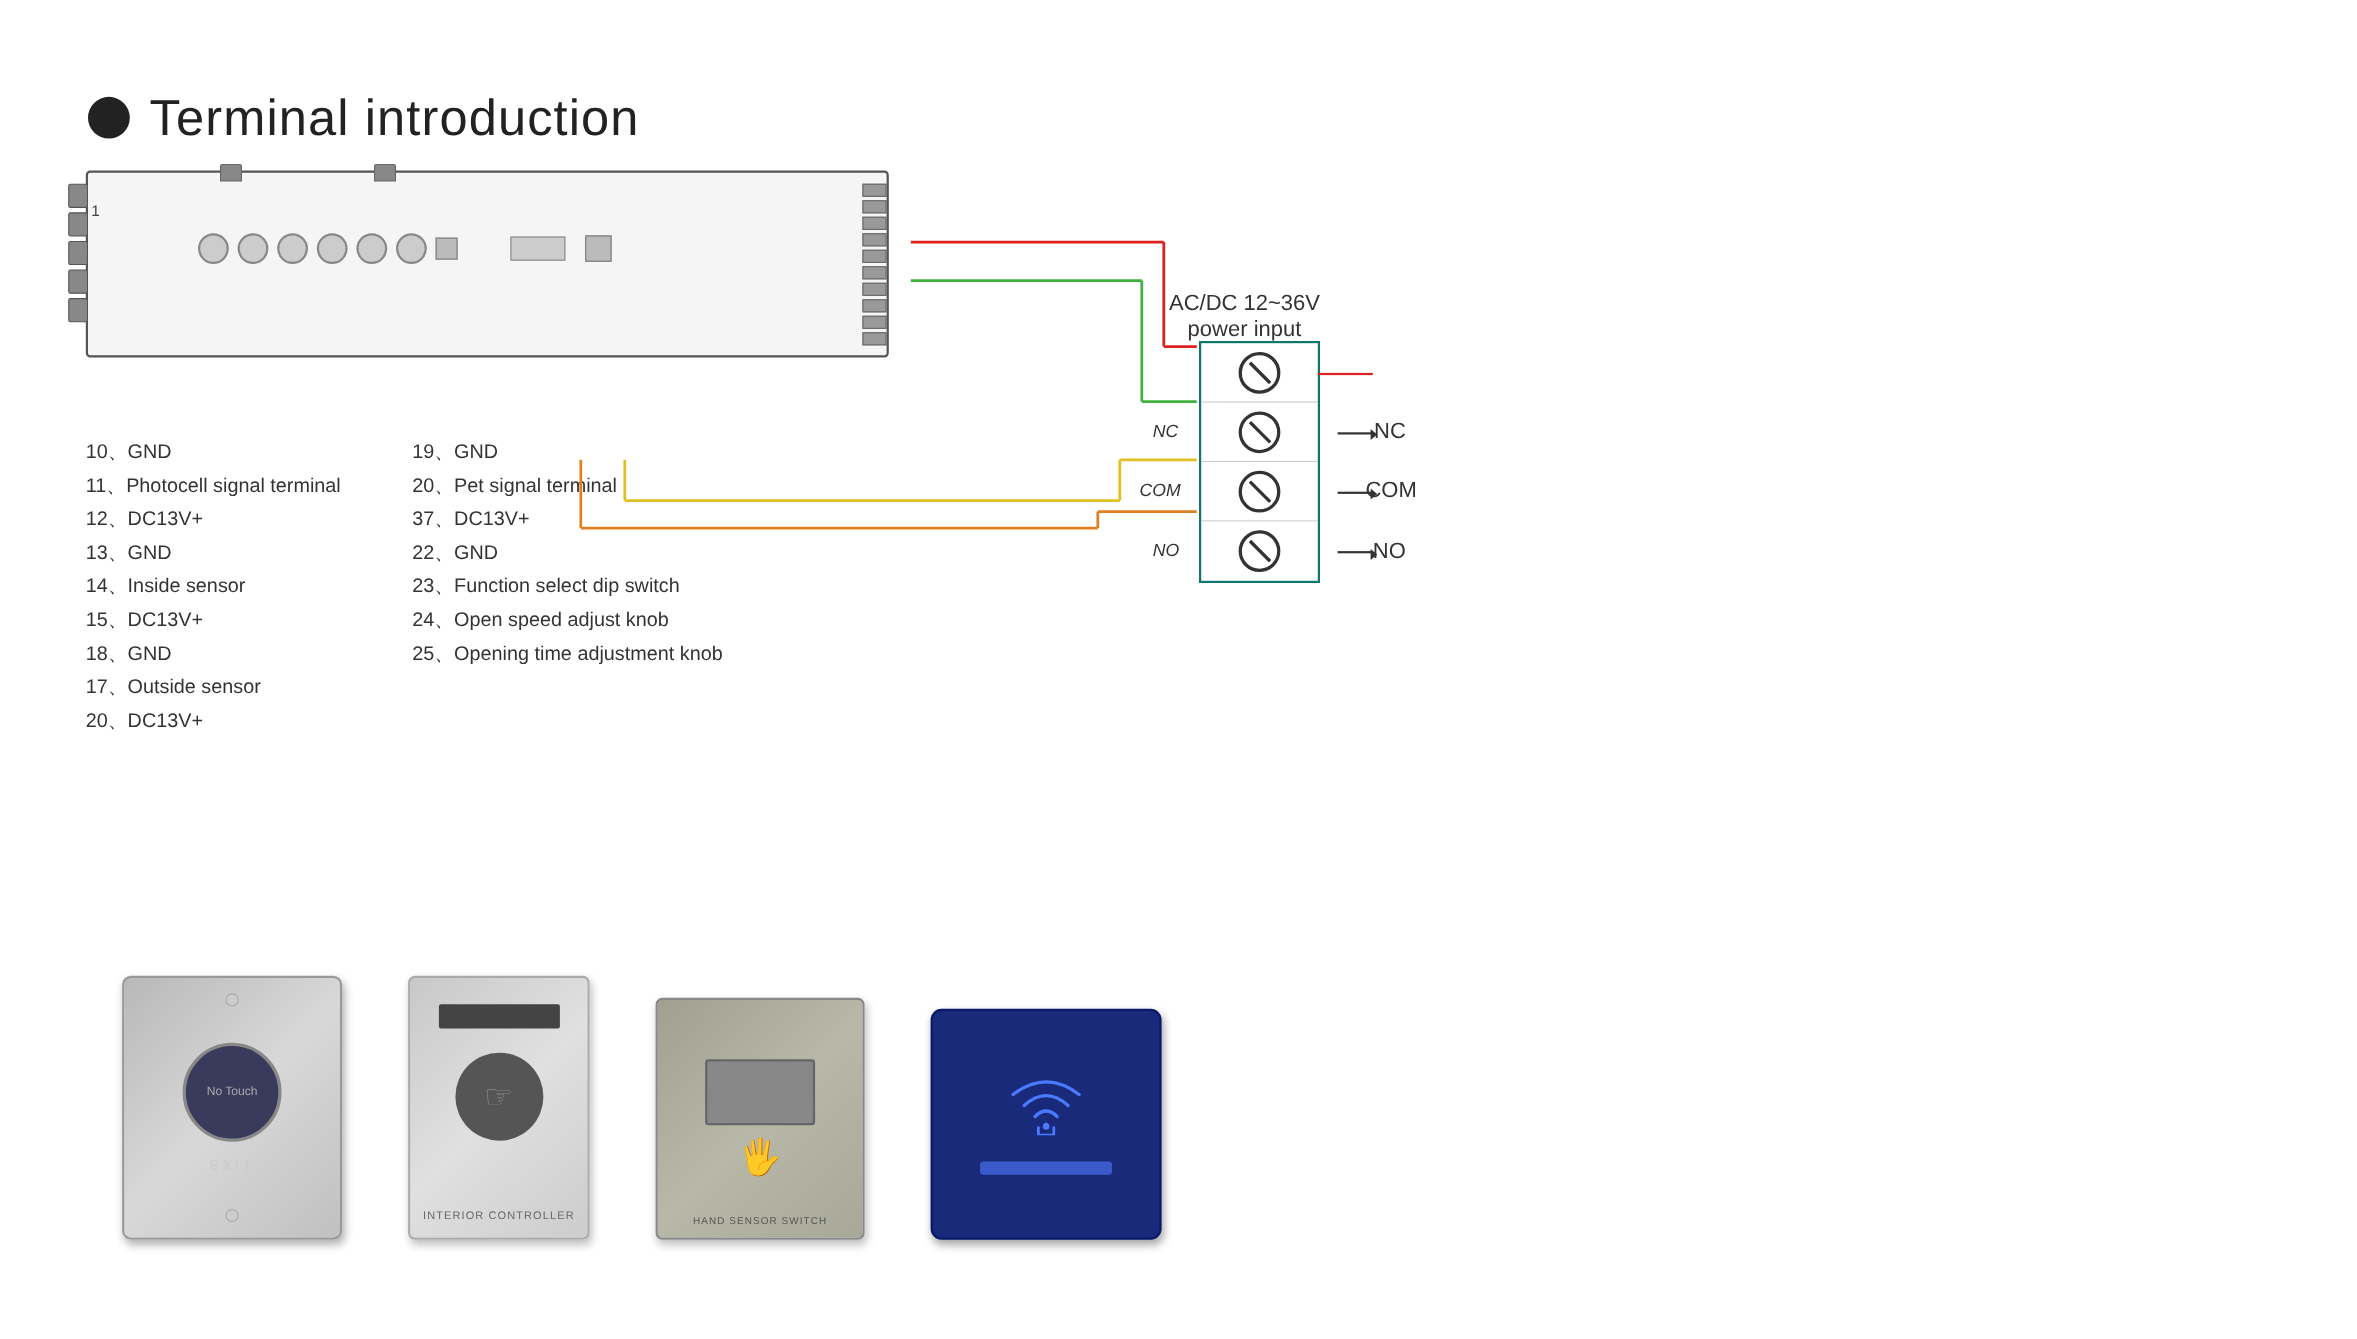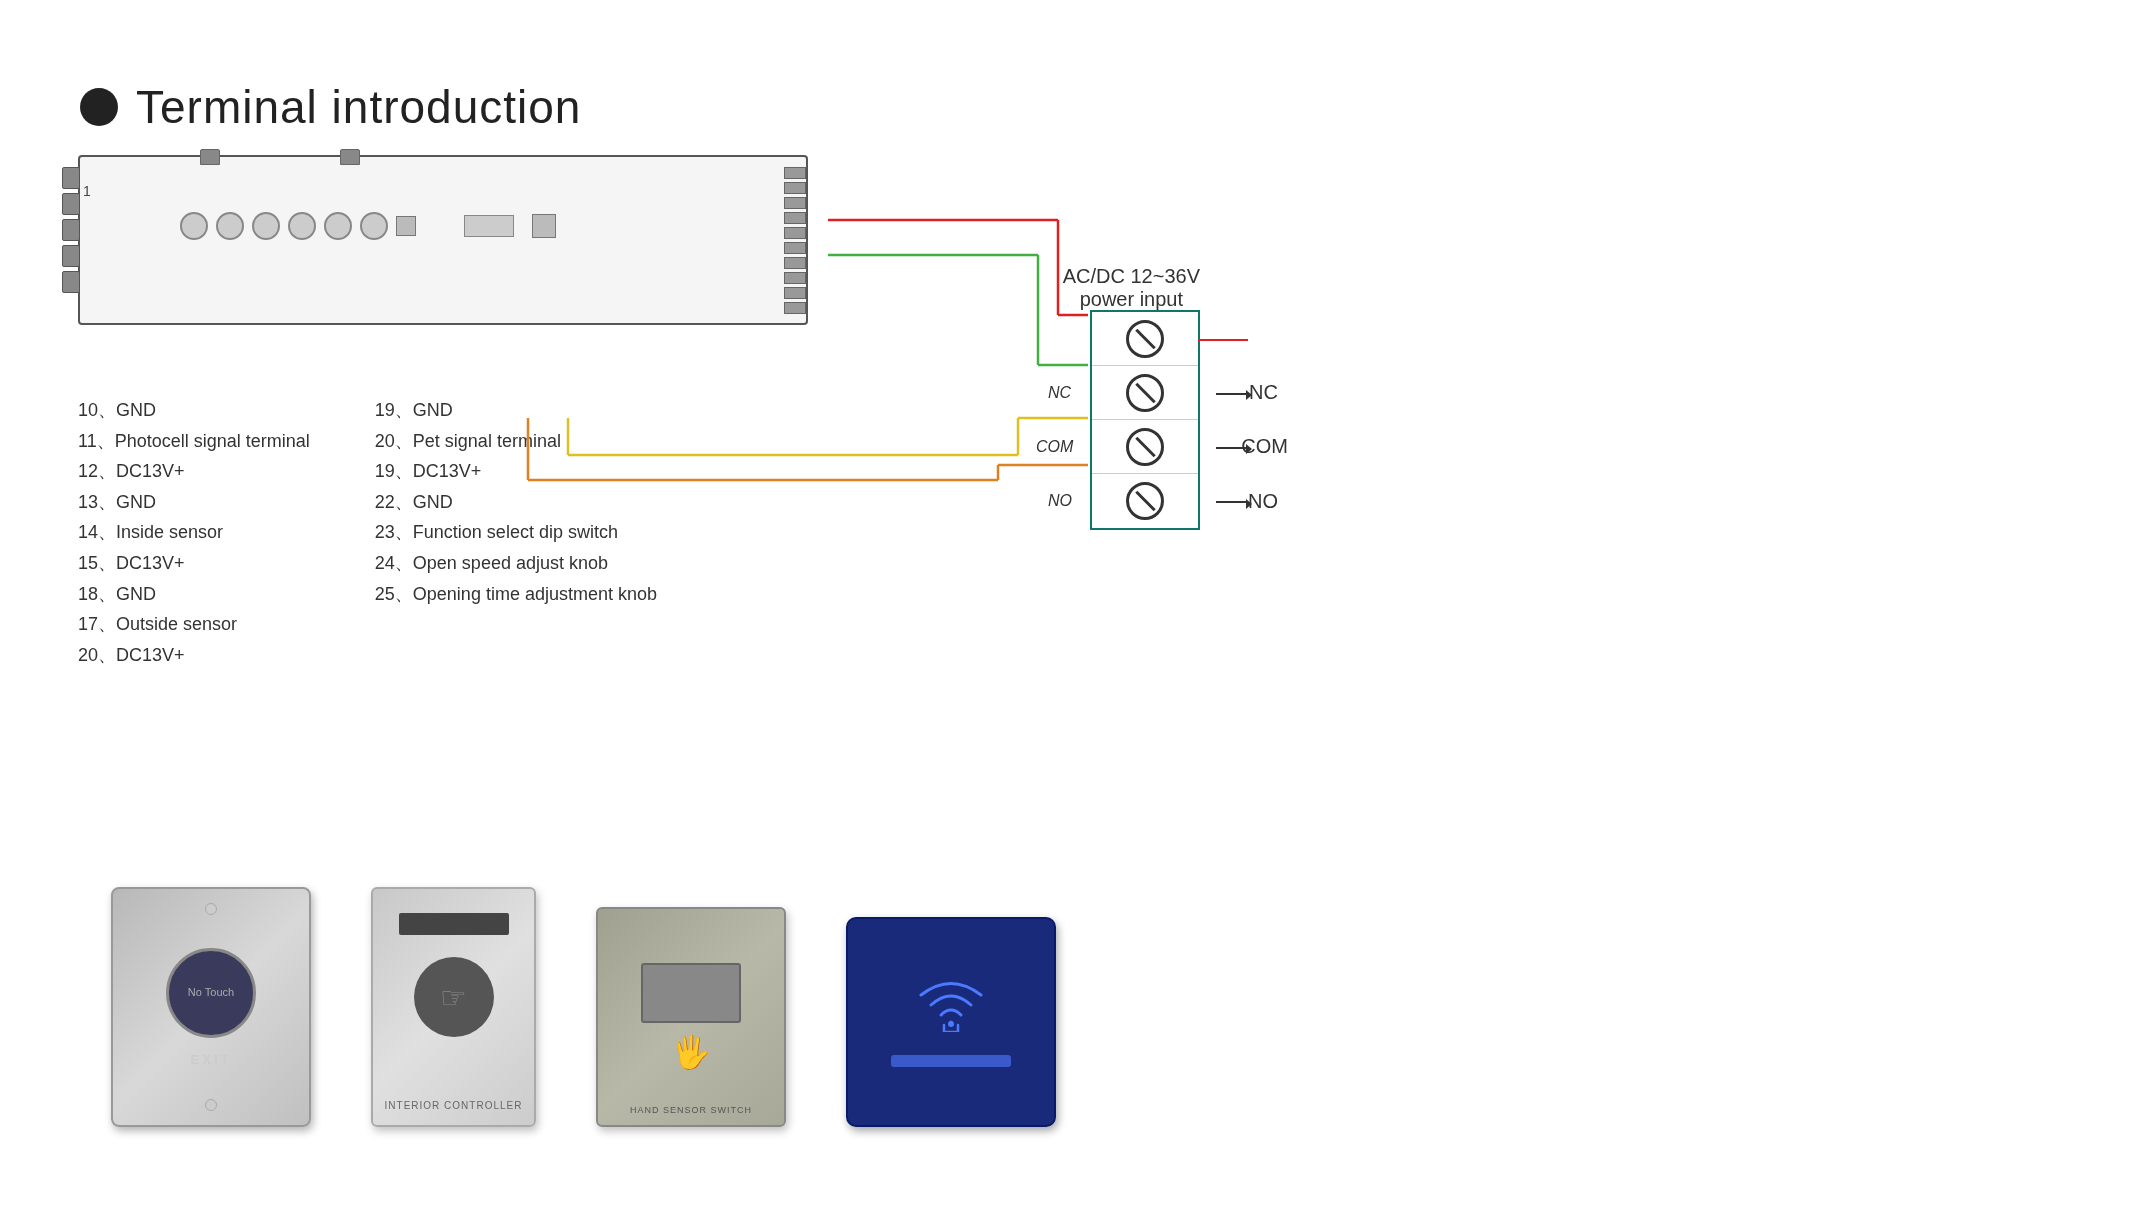--- a/index.html
+++ b/index.html
@@ -360,21 +360,21 @@
       <div>13、GND</div>
       <div>14、Inside sensor</div>
       <div>15、DC13V+</div>
       <div>18、GND</div>
       <div>17、Outside sensor</div>
       <div>20、DC13V+</div>
     </div>
     <div class="terminal-col">
       <div>19、GND</div>
       <div>20、Pet signal terminal</div>
-      <div>19、DC13V+</div>
+      <div>37、DC13V+</div>
       <div>22、GND</div>
       <div>23、Function select dip switch</div>
       <div>24、Open speed adjust knob</div>
       <div>25、Opening time adjustment  knob</div>
     </div>
   </div>
 
   <svg style="position:absolute;top:160px;left:78px;width:1100px;height:380px;overflow:visible;">
 
     <line x1="750" y1="60" x2="980" y2="60" stroke="#e02020" stroke-width="2.5"></line>

